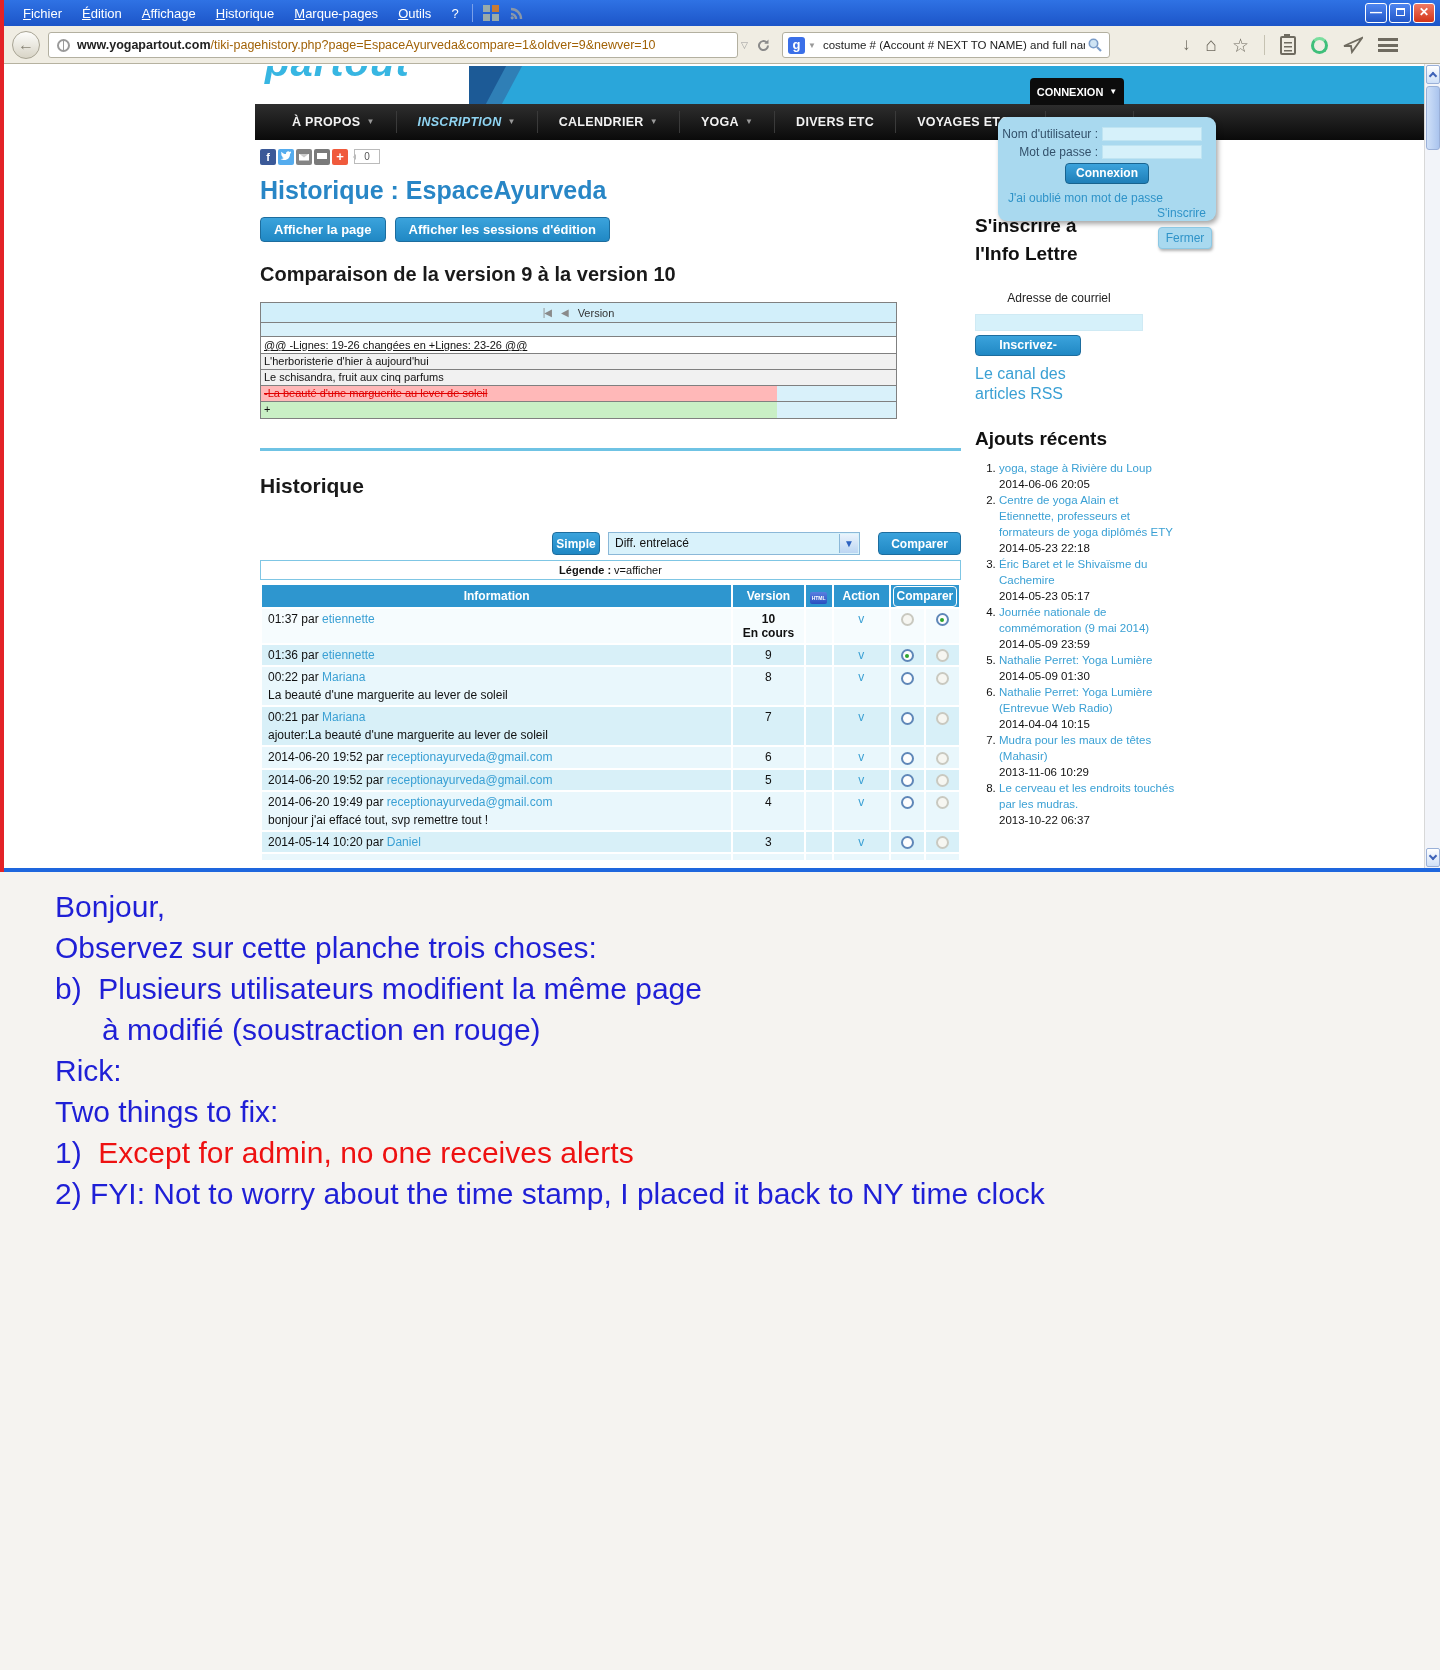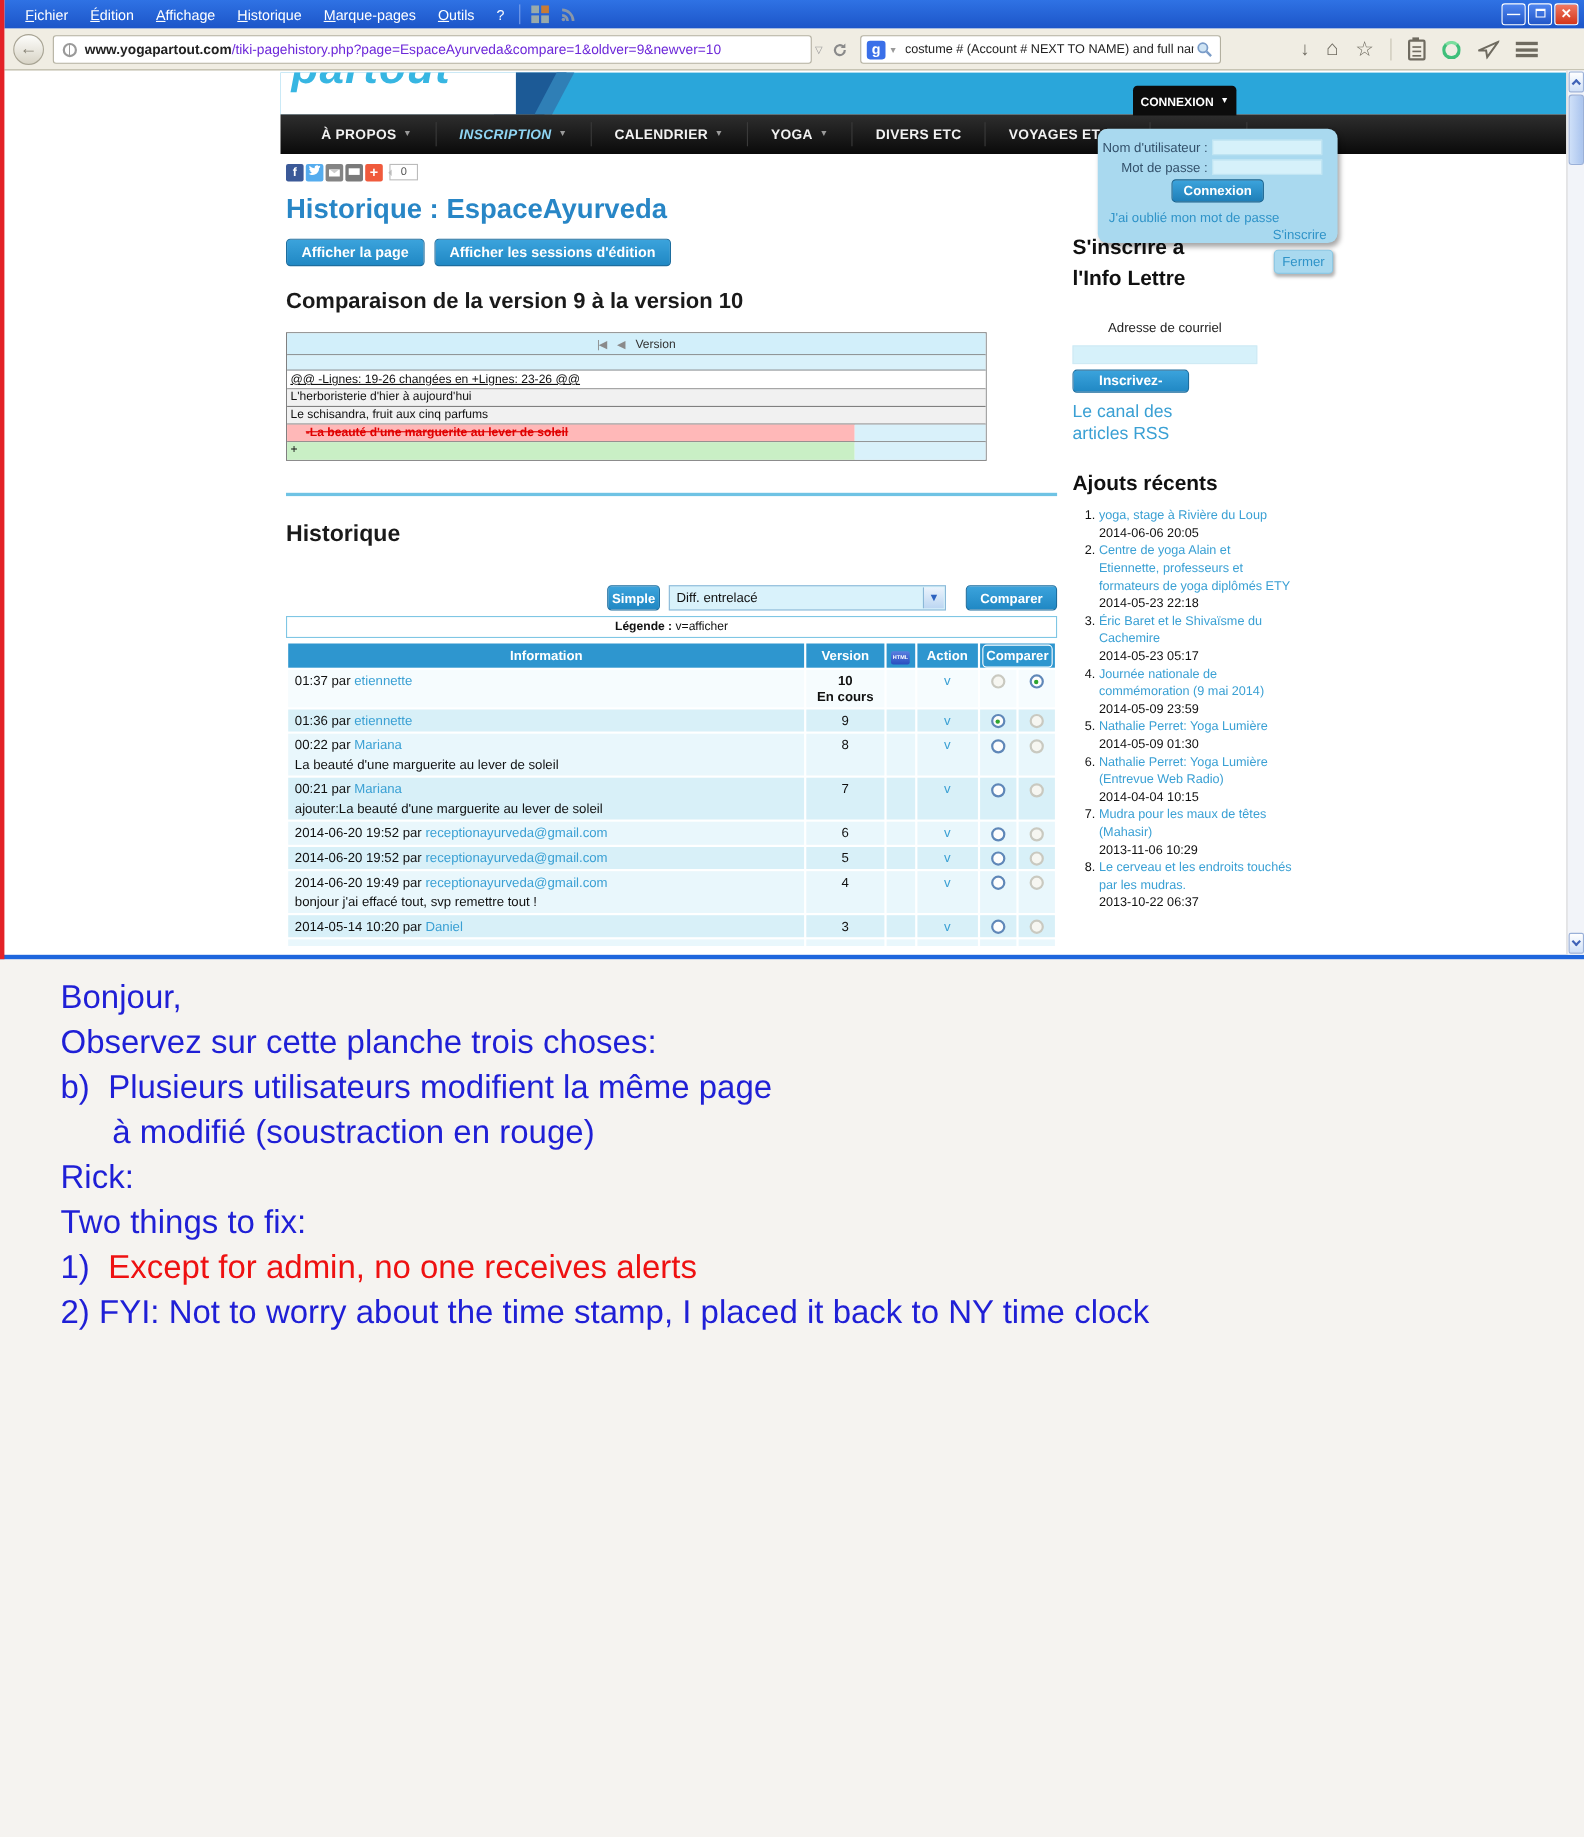--- a/index.html
+++ b/index.html
@@ -23,21 +23,21 @@
   .win-buttons{margin-left:auto;display:flex;gap:2px;margin-right:5px;}
   .win-btn{width:22px;height:20px;border:1px solid #fff;border-radius:3px;background:linear-gradient(#4f86f0,#2257c8);color:#fff;font-size:12px;line-height:17px;text-align:center;font-weight:bold;}
   .win-btn.close{background:linear-gradient(#f07a64,#d33519);}
   .win-btn .restore-glyph{display:inline-block;width:9px;height:8px;border:1px solid #fff;border-top-width:2px;margin-top:4px;}
 
   .toolbar{position:absolute;left:4px;top:26px;right:0;height:38px;background:#f0ede3;border-bottom:1px solid #b6b2a0;z-index:40;}
   .back-btn{position:absolute;left:8px;top:5px;width:28px;height:28px;border-radius:50%;border:1px solid #a8a494;background:linear-gradient(#fdfdfb,#d8d4c6);color:#8a8678;font-size:16px;text-align:center;line-height:26px;}
   .url-field{position:absolute;left:44px;top:6px;width:690px;height:26px;background:#fff;border:1px solid #b3b0a0;border-radius:3px;display:flex;align-items:center;font-size:12.5px;overflow:hidden;}
   .globe-icon{width:13px;height:13px;border-radius:50%;border:2px solid #9a9a9a;margin:0 7px 0 8px;flex:none;background:linear-gradient(90deg,transparent 45%,#9a9a9a 45% 55%,transparent 55%);}
   .url-domain{color:#222;font-weight:bold;white-space:nowrap;}
-  .url-path{color:#6d28d9;white-space:nowrap;}
+  .url-path{color:#a16207;white-space:nowrap;}
   .url-extras{position:absolute;left:737px;top:6px;height:26px;display:flex;align-items:center;gap:8px;color:#8a8a8a;}
   .dd-arrow{font-size:9px;color:#9a9a9a;}
   .search-field{position:absolute;left:778px;top:6px;width:328px;height:26px;background:#fff;border:1px solid #b3b0a0;border-radius:3px;display:flex;align-items:center;overflow:hidden;}
   .g-icon{width:17px;height:17px;background:#3a6fe8;border-radius:3px;color:#fff;font-size:13px;font-weight:bold;text-align:center;line-height:16px;margin:0 3px 0 5px;flex:none;}
   .search-dd{font-size:8px;color:#999;margin-right:5px;}
   .search-input{border:none;outline:none;flex:1;font-size:11.5px;color:#222;background:transparent;min-width:0;}
   .mag-icon{flex:none;margin-right:6px;}
   .tb-icons{position:absolute;left:1178px;top:6px;right:8px;height:26px;display:flex;align-items:center;gap:15px;color:#6f6b60;}
   .dl-icon{font-size:17px;font-weight:bold;color:#6f6b60;}
   .home-icon{font-size:19px;}
@@ -102,21 +102,21 @@
   .cmp-heading{margin-top:21px;font-size:20px;font-weight:bold;color:#1a1a1a;}
 
   
   .diff-table{margin-top:16px;width:637px;border:1px solid #808080;font-size:11px;}
   .d-head{height:20px;background:#d2effa;border-bottom:1px solid #808080;display:flex;align-items:center;justify-content:center;gap:10px;color:#333;}
   .d-nav{color:#8a8a8a;font-size:10px;letter-spacing:-1px;}
   .d-sub{height:14px;background:#d9f1fa;border-bottom:1px solid #808080;}
   .d-hunk{height:17px;background:#fff;border-bottom:1px solid #808080;line-height:16px;padding-left:3px;text-decoration:underline;color:#111;}
   .d-ctx{height:16px;background:#f1f1f1;border-bottom:1px solid #808080;line-height:15px;padding-left:3px;color:#111;}
   .d-split{display:flex;height:16px;border-bottom:1px solid #808080;}
-  .d-del-cell{width:516px;background:#ffb8b8;color:#e00000;font-weight:bold;text-decoration:line-through;line-height:15px;padding-left:17px;}
+  .d-del-cell{width:516px;background:#ffb8b8;color:#e00000;font-weight:normal;text-decoration:line-through;line-height:15px;padding-left:3px;}
   .d-add-cell{width:516px;background:#c9efc5;color:#111;line-height:15px;padding-left:3px;}
   .d-right{flex:1;background:#d9f1fa;}
   .blue-hr{margin-top:29px;width:701px;height:3px;background:#6fc3e4;}
   .hist-heading{margin-top:23px;font-size:21px;font-weight:bold;color:#1a1a1a;}
 
   
   .hist-controls{position:relative;margin-top:34px;height:24px;width:701px;}
   .simple-btn{position:absolute;left:292px;top:0;width:48px;height:23px;}
   .diff-select{position:absolute;left:348px;top:0;width:252px;height:23px;background:#d9f2fb;border:1px solid #8bb8d8;font-size:12px;color:#111;line-height:21px;padding-left:6px;}
   .sel-arrow{position:absolute;right:1px;top:1px;width:19px;height:19px;background:linear-gradient(#eaf3fc,#bcd6f2);border-left:1px solid #8bb8d8;color:#2d62c0;font-size:10px;text-align:center;line-height:19px;font-weight:bold;}

